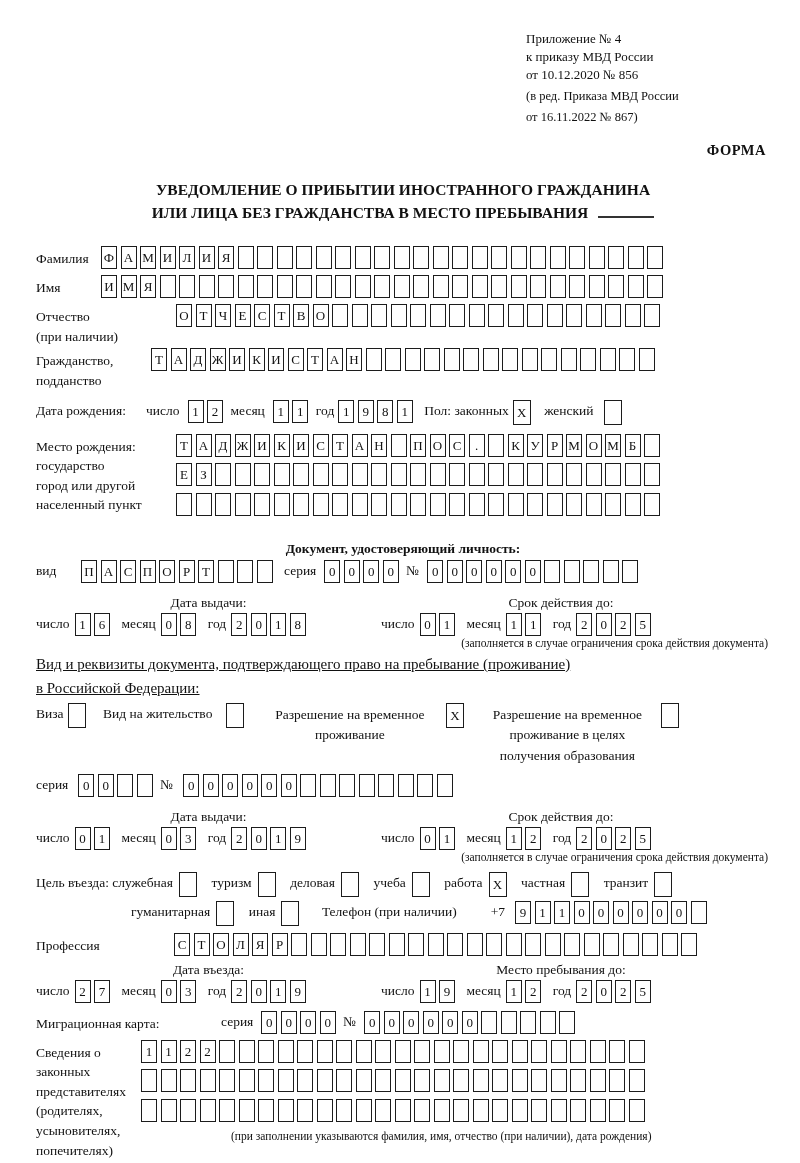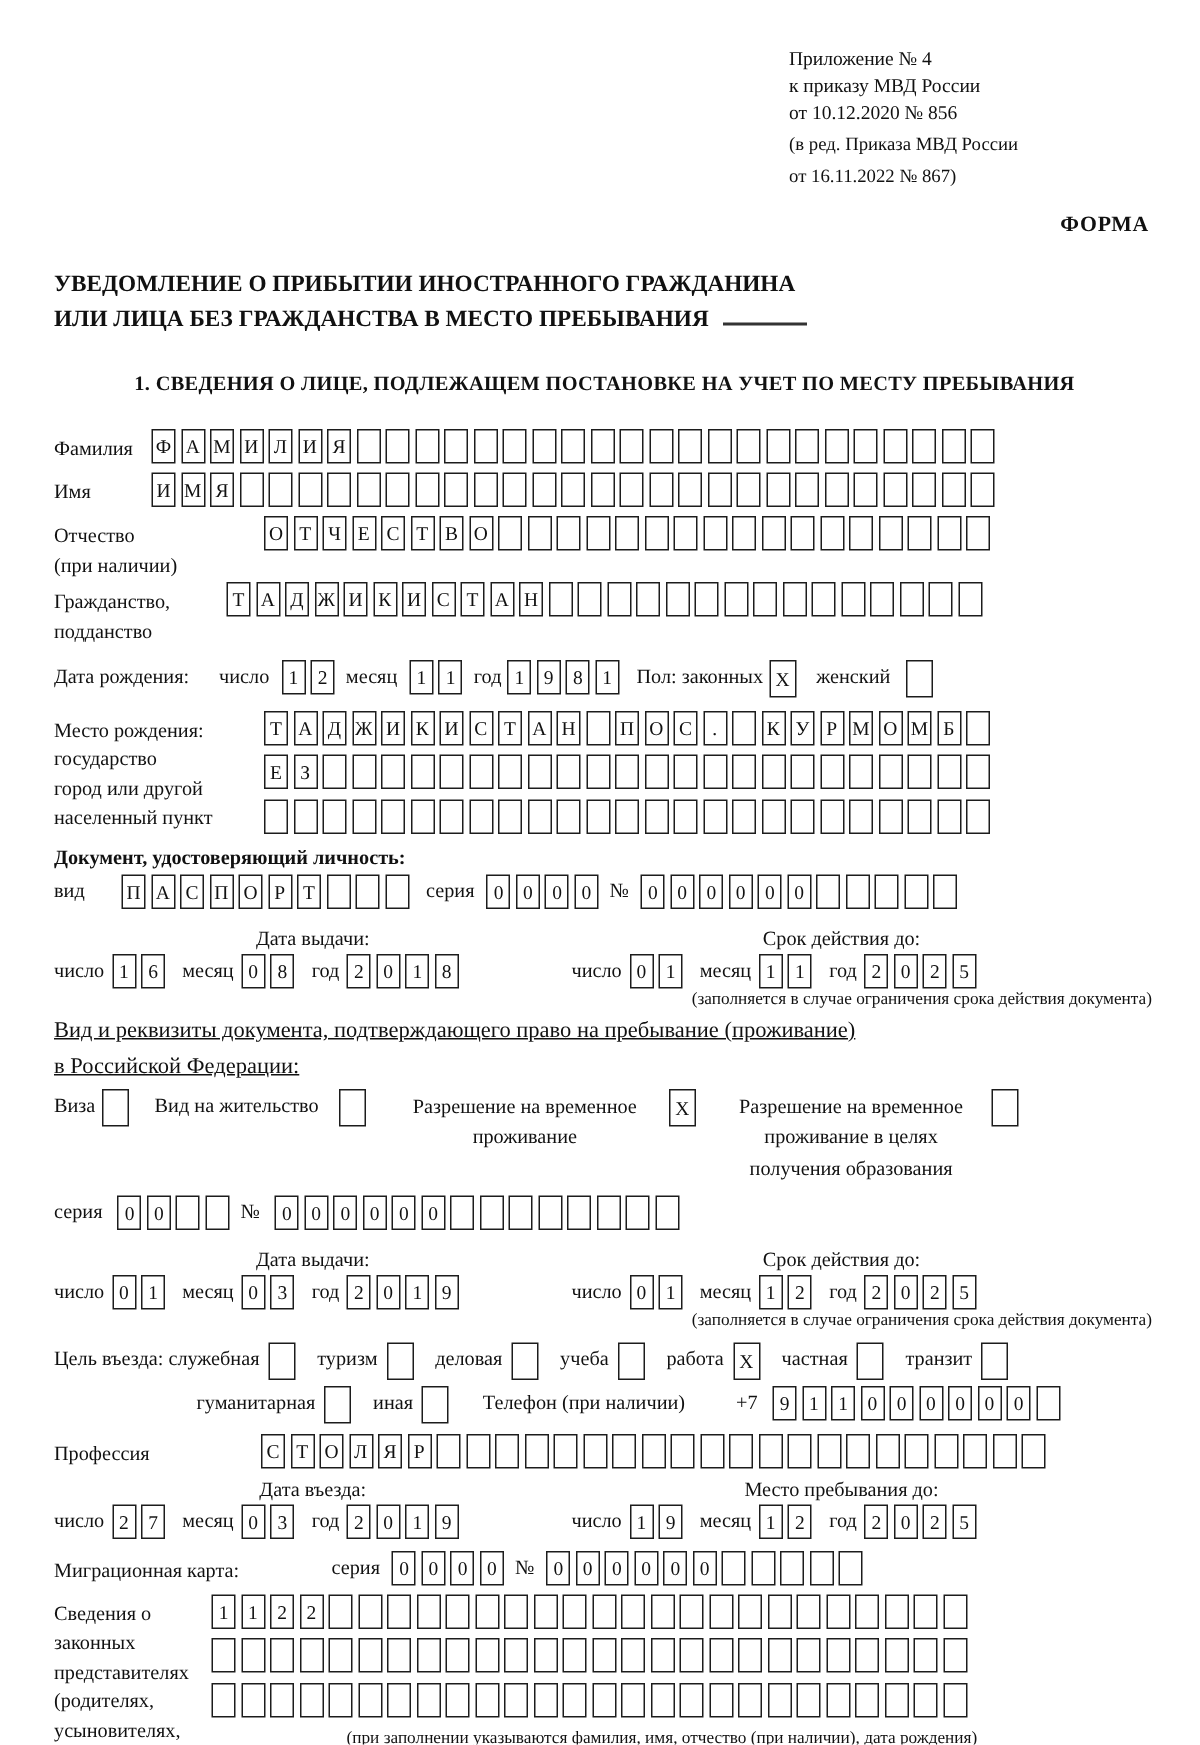--- a/index.html
+++ b/index.html
@@ -4,41 +4,41 @@
 <style>
   * { margin:0; padding:0; box-sizing:border-box; }
   html,body { background:#fff; }
   body { width:800px; height:1163px; font-family:"Liberation Serif","DejaVu Serif",serif; color:#111; overflow:hidden; }
   .page { width:800px; height:1163px; padding:30px 30px 0 36px; }
 
   .appendix { margin-left:490px; font-size:13px; line-height:1.38; }
   .appendix .l2 { margin-top:4px; font-size:12.5px; }
   .forma { text-align:right; font-weight:bold; font-size:14.5px; margin-top:16px; letter-spacing:0.5px; padding-right:4px; }
 
-  .title { font-weight:bold; font-size:15.5px; line-height:1.45; margin-top:20px; }
+  .title { text-align:center; font-weight:bold; font-size:15.5px; line-height:1.45; margin-top:20px; }
   .title-underline { display:inline-block; width:56px; border-bottom:2px solid #333; height:14px; margin-left:10px; }
 
   .section-heading { text-align:center; font-weight:bold; font-size:13.6px; margin-top:24px; letter-spacing:0.2px; }
 
   .row { display:flex; align-items:flex-start; margin-top:6px; }
   .lbl { font-size:13.5px; line-height:1.45; padding-top:3px; }
   .boxes { display:flex; flex-wrap:nowrap; }
   .cell { display:inline-block; width:16px; height:23px; border:1.5px solid #1c1c1c; margin-right:3.5px;
           text-align:center; font-size:13px; line-height:21px; font-family:"Liberation Serif",serif; }
   .cbox .cell { width:18px; height:25px; line-height:23px; }
 
   .w-label-sm { width:65px; flex:0 0 65px; }
   .w-label-md { width:140px; flex:0 0 140px; }
   .w-label-grazh { width:115px; flex:0 0 115px; }
 
   .inline-lbl { font-size:13.5px; padding-top:3px; white-space:nowrap; }
 
   .stackrows .boxes { margin-bottom:6.5px; }
 
-  .doc-heading { text-align:left; font-weight:bold; font-size:13.5px; margin-top:2px; }
+  .doc-heading { text-align:center; font-weight:bold; font-size:13.5px; margin-top:19px; }
 
   .two-col { display:flex; margin-top:12px; }
   .date-col1 { width:345px; flex:0 0 345px; }
   .date-col2 { width:360px; flex:0 0 360px; }
   .date-label { text-align:center; font-size:13.5px; margin-bottom:2px; }
   .date-fields { display:flex; align-items:flex-start; }
   .date-fields .inline-lbl { margin-right:5px; }
   .date-fields .boxes { margin-right:8px; }
   .note-right { text-align:right; font-size:11.5px; margin-top:1px; padding-right:2px; }
 
@@ -72,21 +72,20 @@
 
   <div class="forma">ФОРМА</div>
 
   <div class="title">
     <div>УВЕДОМЛЕНИЕ О ПРИБЫТИИ ИНОСТРАННОГО ГРАЖДАНИНА</div>
     <div>
       <span>ИЛИ ЛИЦА БЕЗ ГРАЖДАНСТВА В МЕСТО ПРЕБЫВАНИЯ</span><span class="title-underline"></span>
     </div>
   </div>
 
-  <div class="section-heading">1. СВЕДЕНИЯ О ЛИЦЕ, ПОДЛЕЖАЩЕМ ПОСТАНОВКЕ НА УЧЕТ ПО МЕСТУ ПРЕБЫВАНИЯ</div>
 
   <div class="row" style="margin-top:22px;">
     <div class="lbl w-label-sm">Фамилия</div>
     <div class="boxes">
         <span class="cell">Ф</span>
         <span class="cell">А</span>
         <span class="cell">М</span>
         <span class="cell">И</span>
         <span class="cell">Л</span>
         <span class="cell">И</span>

